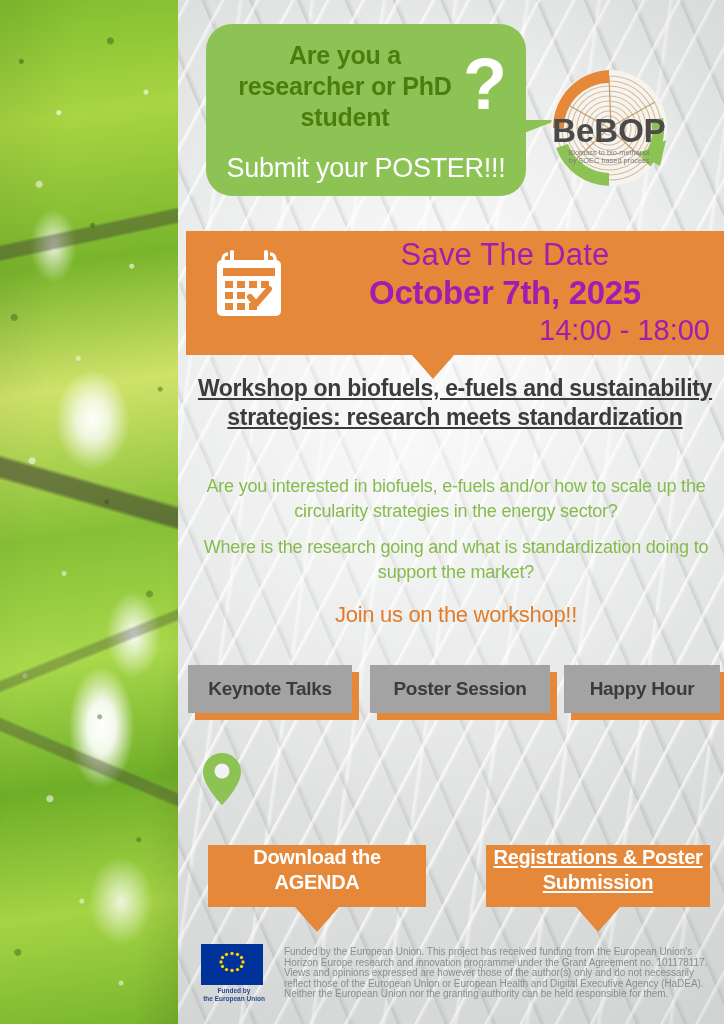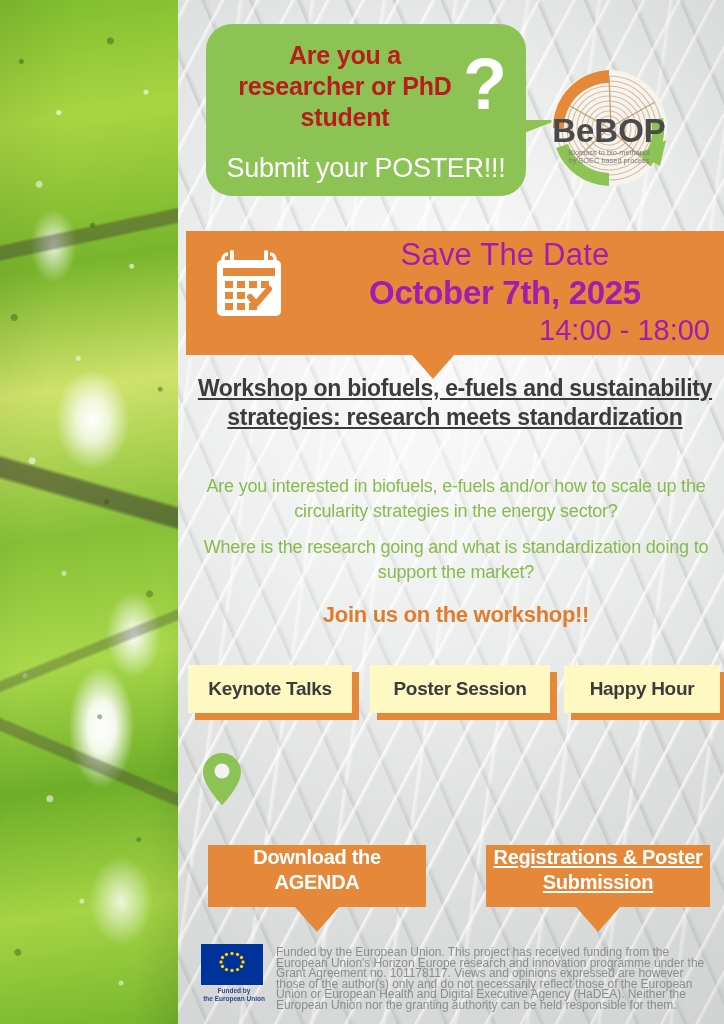--- a/index.html
+++ b/index.html
@@ -91,21 +91,21 @@
     border-radius:26px;
   }
   .bubble-tail{
     position:absolute; left:516px; top:120px; width:0; height:0;
     border-top:16px solid #8dc355;
     border-right:42px solid transparent;
     border-bottom:22px solid transparent;
   }
   .bubble-l1{
     position:absolute; left:206px; top:40px; width:278px;
-    text-align:center; color:#b91c1c;
+    text-align:center; color:#4d7c0f;
     font-size:25px; font-weight:bold; line-height:31px;
     letter-spacing:-.2px;
   }
   .bubble-q{
     position:absolute; left:463px; top:48px;
     color:#fff; font-size:72px; font-weight:bold; line-height:72px;
   }
   .bubble-l2{
     position:absolute; left:206px; top:152px; width:320px;
     text-align:center; color:#fff;
@@ -146,28 +146,28 @@
     font-size:18px; font-weight:500; line-height:25px; letter-spacing:-.2px;
   }
   .q2{
     position:absolute; left:190px; top:535px; width:532px;
     text-align:center; color:#86bb4e;
     font-size:18px; font-weight:500; line-height:25px; letter-spacing:-.2px;
   }
   .join{
     position:absolute; left:190px; top:601px; width:532px;
     text-align:center; color:#e07c2c;
-    font-size:22px; font-weight:bold; line-height:28px; letter-spacing:-.3px;
+    font-size:22px; font-weight:normal; line-height:28px; letter-spacing:-.3px;
   }
 
   
   .chips{ position:absolute; left:186px; top:665px; width:538px; height:62px; }
   .chip{
     position:absolute; top:0; height:48px;
-    background:#fef9c3;
+    background:#a3a3a3;
     box-shadow:7px 7px 0 0 #e5883a;
     display:flex; align-items:center; justify-content:center;
     color:#3b3b3b; font-size:19px; font-weight:bold; letter-spacing:-.3px;
   }
   .chip.c0{ left:2px;   width:164px; }
   .chip.c1{ left:184px; width:180px; }
   .chip.c2{ left:378px; width:156px; }
 
   
   .pin{ position:absolute; left:202px; top:752px; width:40px; height:54px; }
@@ -194,22 +194,22 @@
   .cta.b span{ text-decoration:underline; text-underline-offset:2px; }
 
   
   .eu-logo{ position:absolute; left:201px; top:944px; width:66px; height:62px; }
   .eu-flag{ width:62px; height:41px; background:#003399; display:block; }
   .eu-cap{
     width:66px; text-align:center; color:#2b4b8c;
     font-size:6.5px; font-weight:bold; line-height:8px; margin-top:2px;
   }
   .eu-text{
-    position:absolute; left:276px; top:947px; width:438px;
-    color:#8c8e8e; font-size:12px; line-height:10.6px; letter-spacing:-.05px;
+    position:absolute; left:284px; top:947px; width:438px;
+    color:#8c8e8e; font-size:10px; line-height:10.6px; letter-spacing:-.05px;
   }
 </style>
 </head>
 <body>
 
 <div id="poster">
 
   <div class="bg-texture"></div>
   <div class="bg-vign"></div>
 

